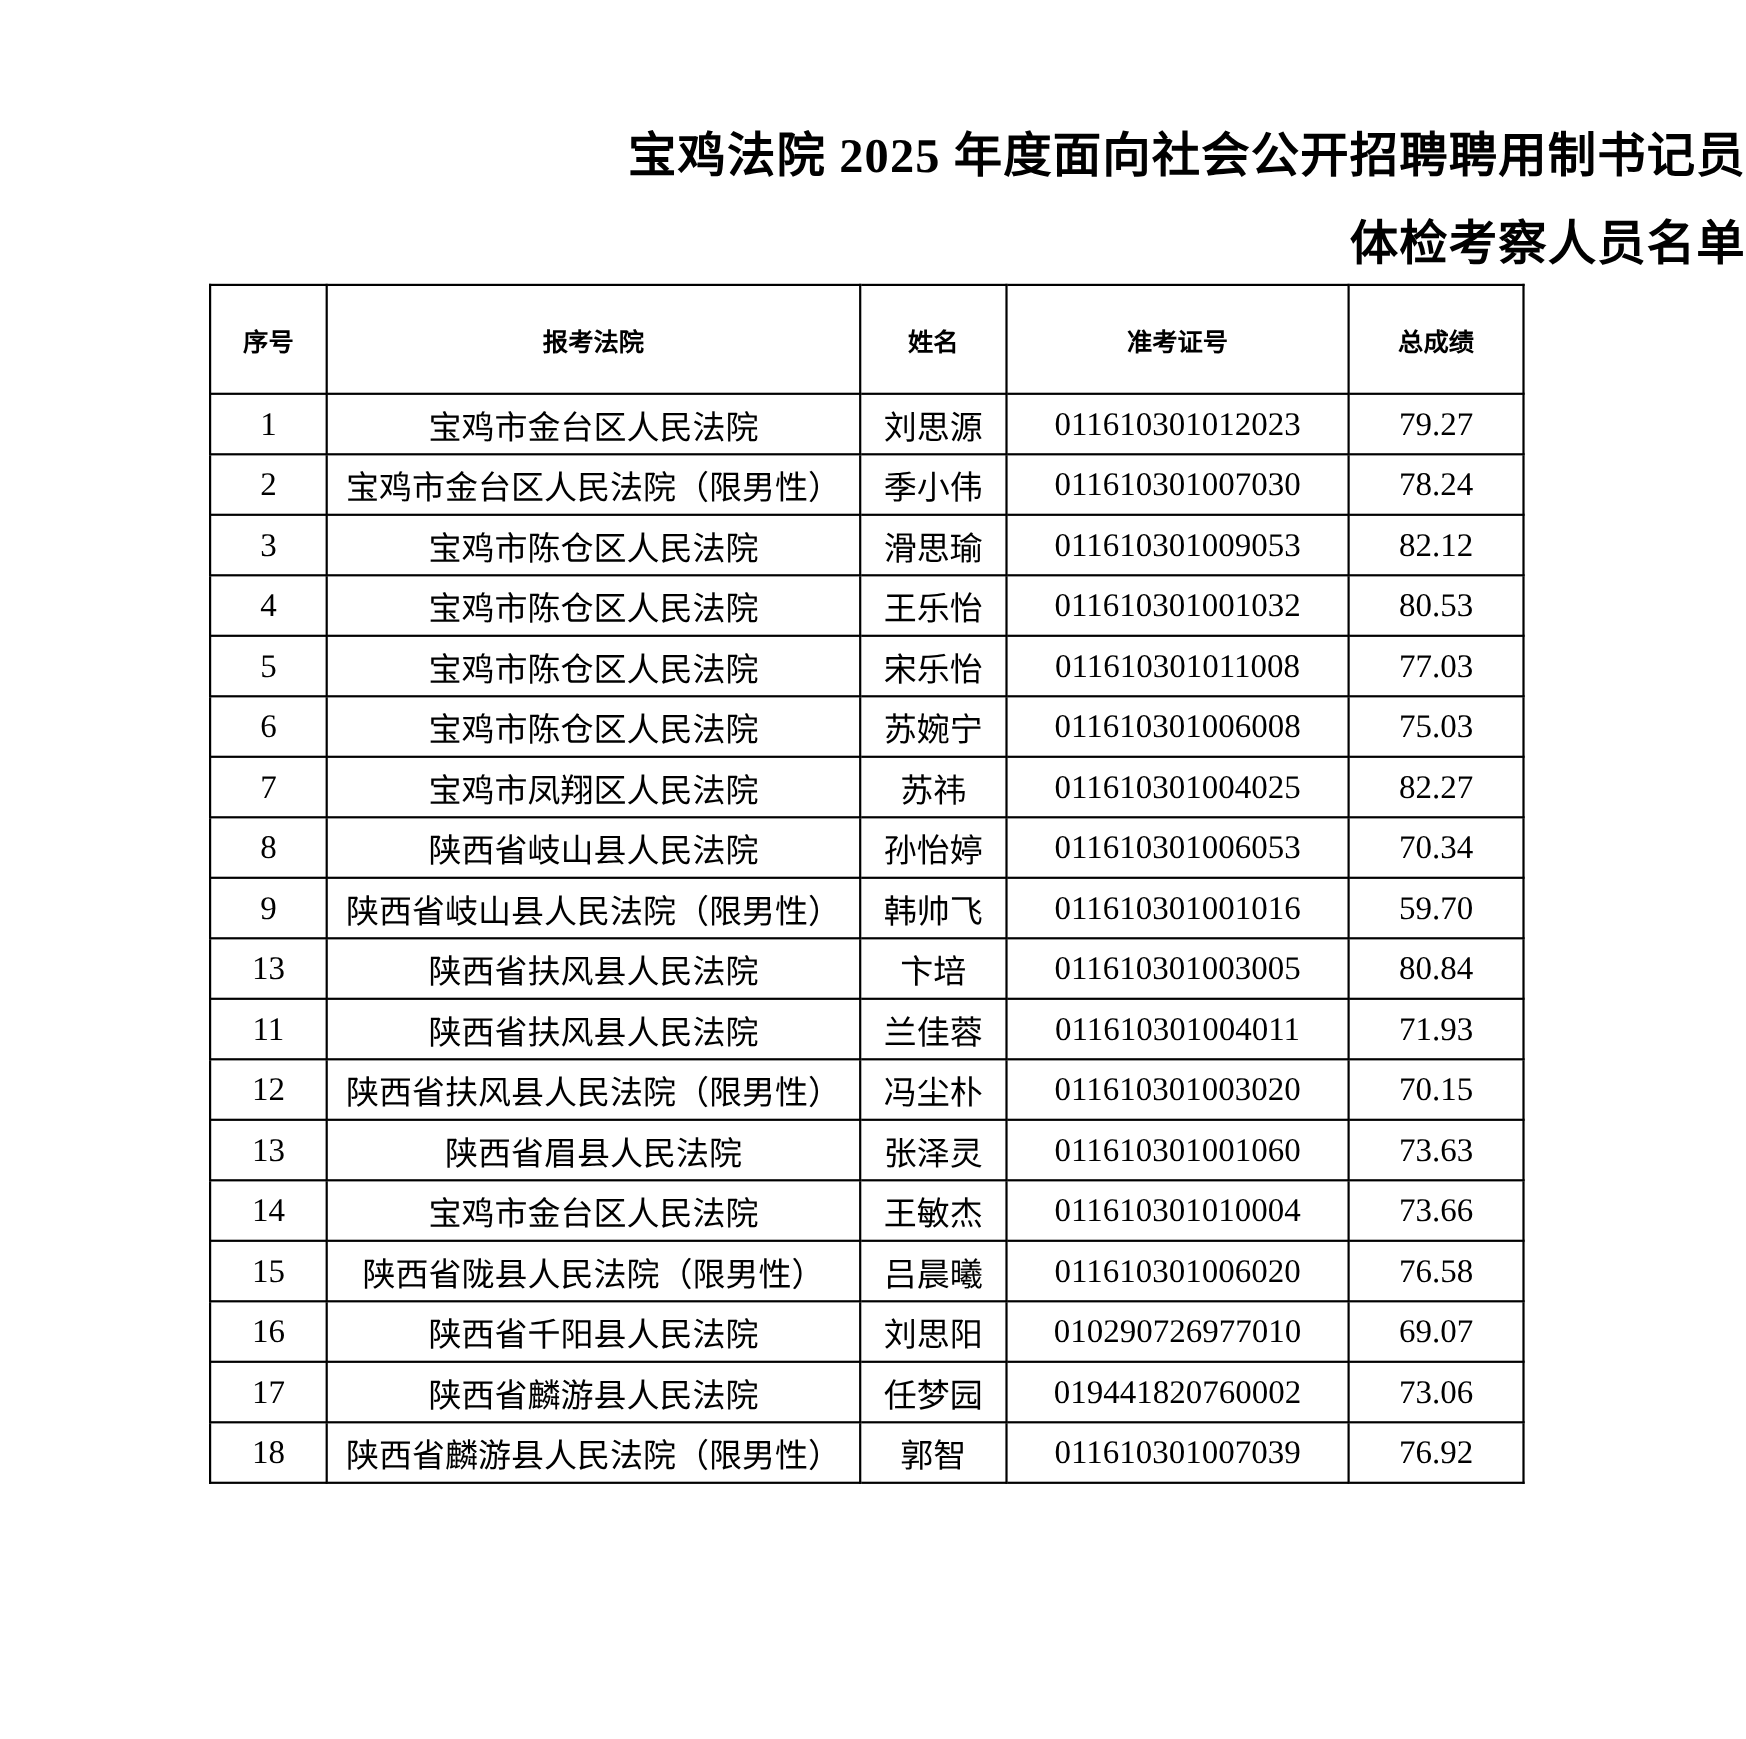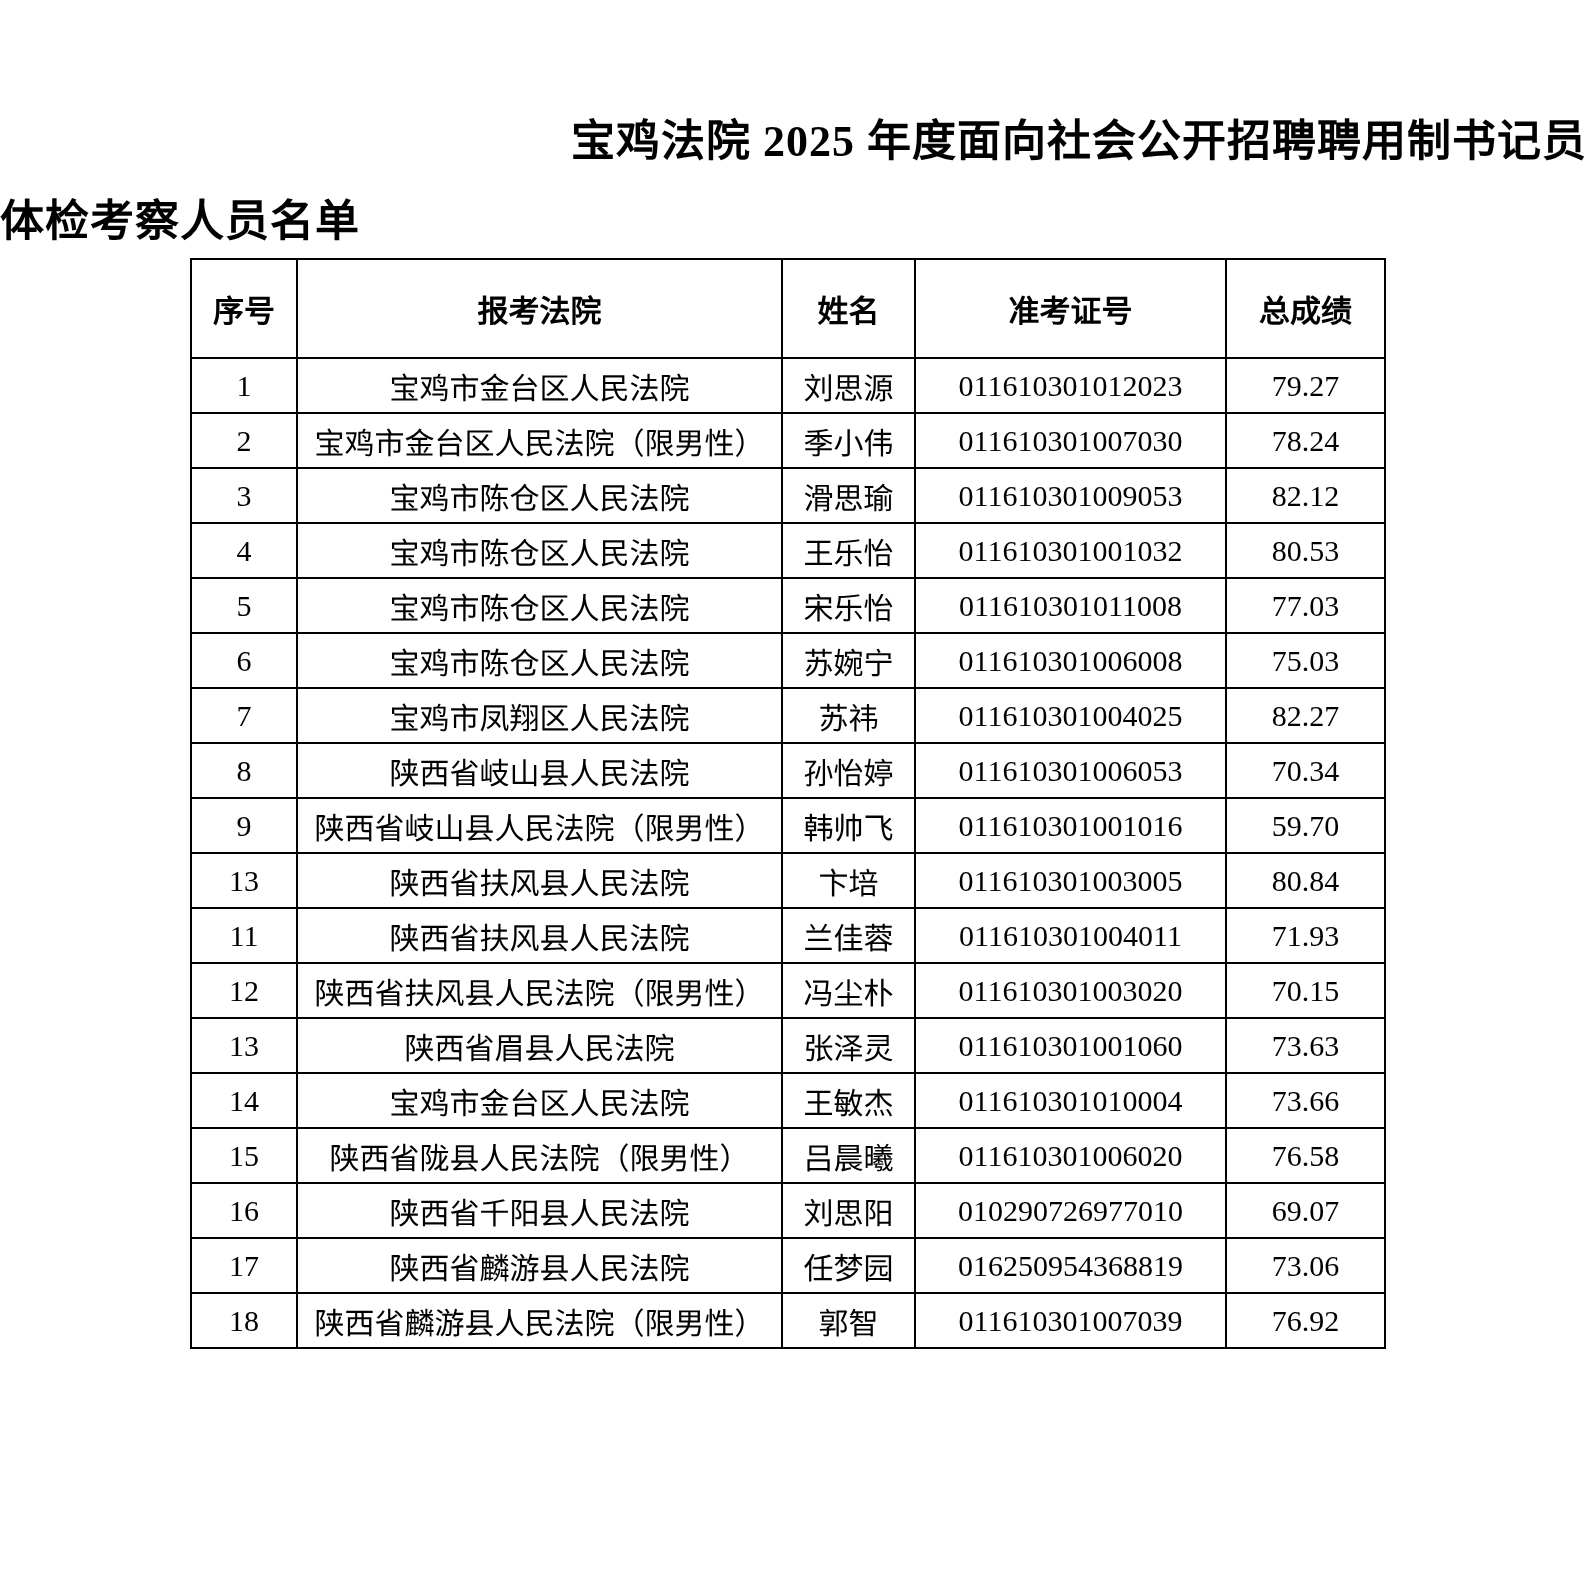--- a/index.html
+++ b/index.html
@@ -26,21 +26,21 @@
     font-weight: bold;
     line-height: 52px;
     letter-spacing: 1px;
     margin: 0;
   }
   .title-line2 {
     position: absolute;
     top: 196px;
     left: 0;
     width: 1587px;
-    text-align: left;
+    text-align: right;
     font-size: 44px;
     font-weight: bold;
     line-height: 52px;
     letter-spacing: 1px;
     margin: 0;
   }
   table.roster {
     position: absolute;
     left: 190px;
     top: 258px;
@@ -52,21 +52,21 @@
     border: 2px solid #000000;
     text-align: center;
     vertical-align: middle;
     padding: 0;
     overflow: hidden;
     white-space: nowrap;
   }
   table.roster thead tr { height: 99px; }
   table.roster tbody tr { height: 55px; }
   table.roster th {
-    font-size: 31px;
+    font-size: 23px;
     font-weight: bold;
   }
   table.roster td {
     font-size: 30px;
     font-weight: normal;
   }
 </style>
 </head>
 <body>
 
@@ -203,21 +203,21 @@
           <td>16</td>
           <td>陕西省千阳县人民法院</td>
           <td>刘思阳</td>
           <td>010290726977010</td>
           <td>69.07</td>
         </tr>
         <tr>
           <td>17</td>
           <td>陕西省麟游县人民法院</td>
           <td>任梦园</td>
-          <td>016250954368819</td>
+          <td>019441820760002</td>
           <td>73.06</td>
         </tr>
         <tr>
           <td>18</td>
           <td>陕西省麟游县人民法院（限男性）</td>
           <td>郭智</td>
           <td>011610301007039</td>
           <td>76.92</td>
         </tr>
       </tbody>

